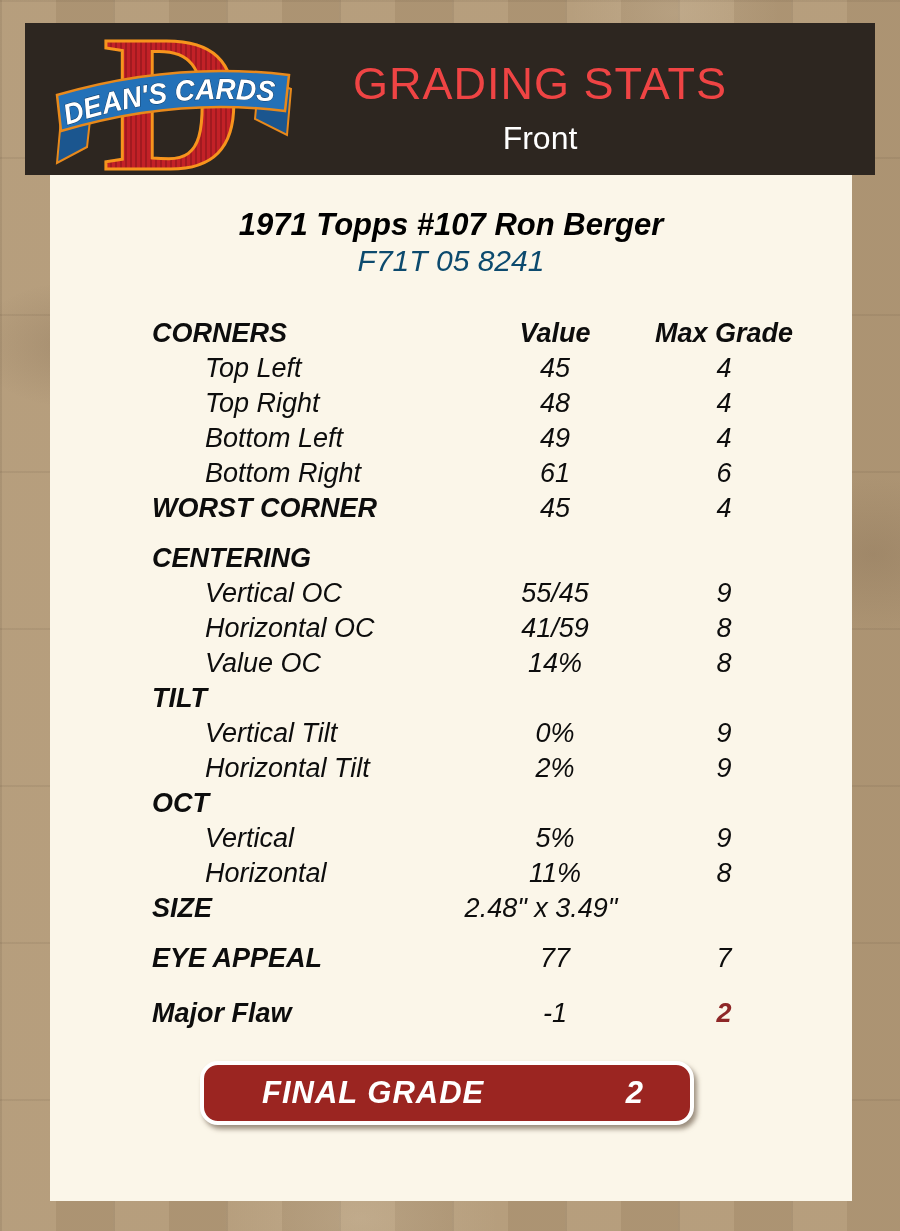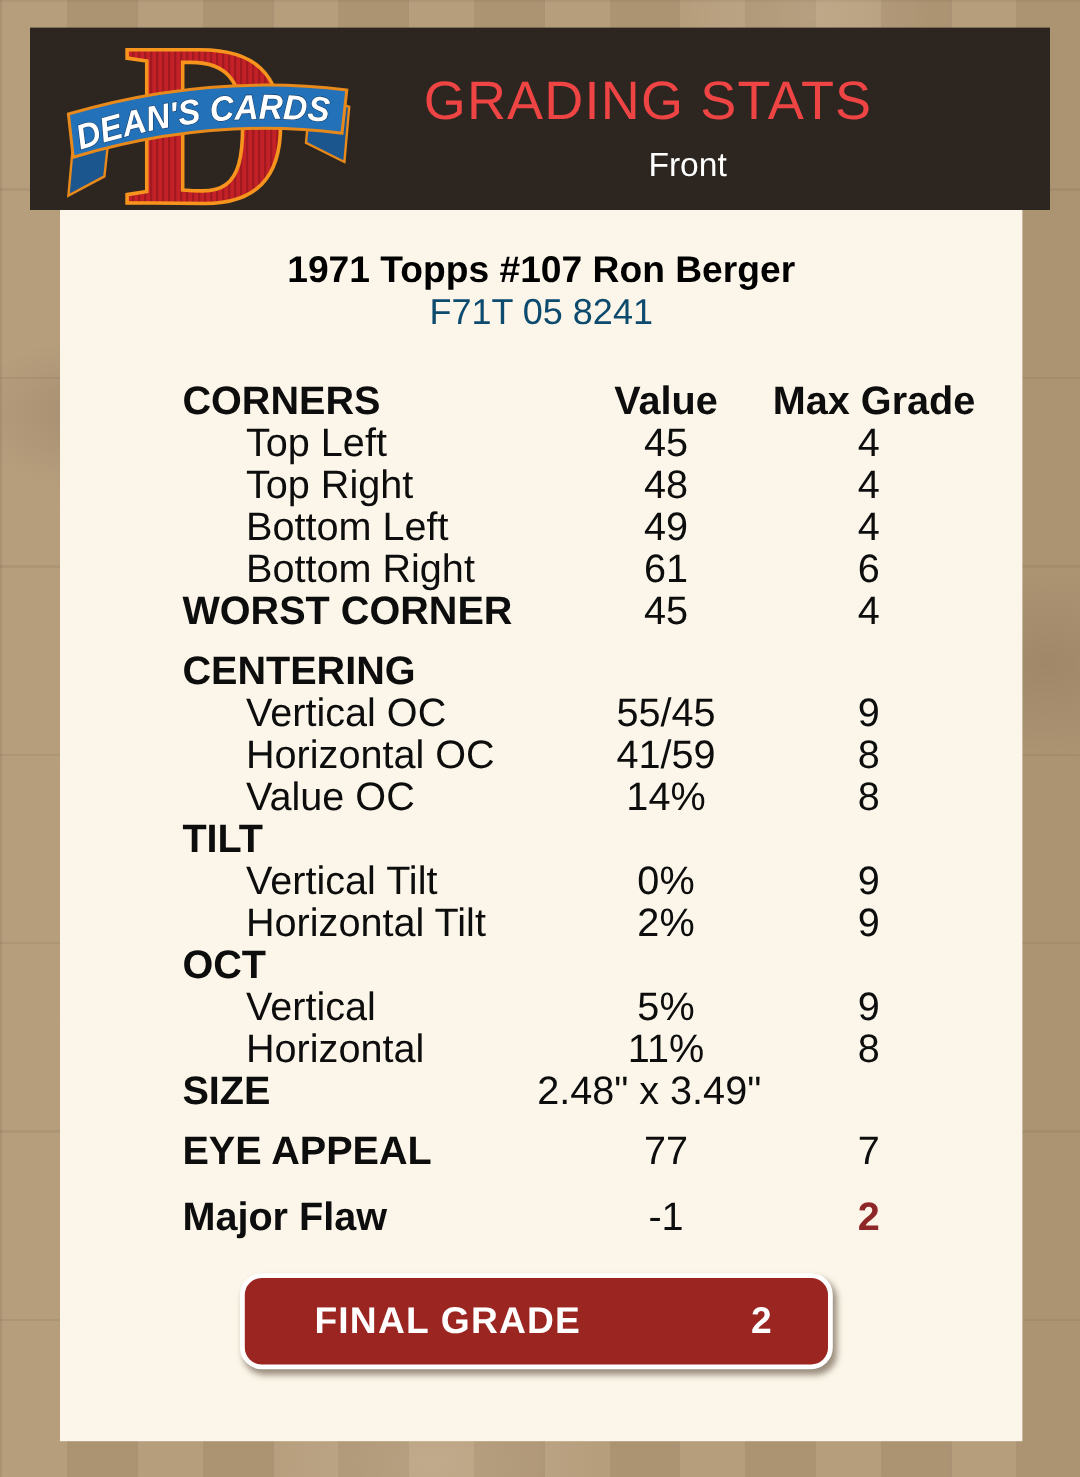--- a/index.html
+++ b/index.html
@@ -21,42 +21,43 @@
     background:var(--header-bg,#2d2620);
   }
   .logo{position:absolute;left:30px;top:8px;width:240px;height:140px;}
   .logo svg{overflow:visible;}
   .header-title{
     position:absolute;left:515px;top:34px;transform:translateX(-50%);
     color:#ef4444;font-size:45px;line-height:54px;white-space:nowrap;letter-spacing:1px;
   }
   .header-sub{
     position:absolute;left:515px;top:96px;transform:translateX(-50%);
-    color:#fff;font-size:28px;line-height:38px;white-space:nowrap;margin-left:33px;
+    color:#fff;font-size:32px;line-height:38px;white-space:nowrap;
   }
   .panel{
     position:absolute;left:50px;top:175px;width:802px;height:1026px;
     background:var(--panel-bg,#fbf6e9);
+    font-style:italic;
   }
   .card-title{margin:32px 0 0 0;text-align:center;font-size:31px;font-weight:bold;color:#000;line-height:36px;}
   .card-code{margin:1px 0 0 0;text-align:center;font-size:30px;color:#0c4a6e;line-height:34px;}
   .grades{position:absolute;left:0;top:143px;width:802px;}
-  .row{display:flex;height:35px;align-items:flex-end;font-size:33px;color:#0d0d0d;white-space:nowrap;}
+  .row{display:flex;height:35px;align-items:flex-start;font-size:27px;color:#0d0d0d;white-space:nowrap;}
   .row.gap15{margin-top:15px;}
   .row.gap20{margin-top:20px;}
   .c-label{margin-left:102px;width:278px;}
   .item .c-label{padding-left:53px;width:225px;}
   .c-value{width:250px;text-align:center;}
   .c-max{width:160px;margin-left:-36px;text-align:center;}
   .colheader .c-label,.colheader .c-value,.colheader .c-max{font-weight:bold;}
   .section .c-label,.flaw .c-label{font-weight:bold;}
   .flaw .c-max{color:var(--flaw-red,#8e2727);font-weight:bold;}
   .size-row .c-value{transform:translateX(-14px);}
   .final-grade{
-    position:absolute;left:150px;top:886px;width:494px;height:80px;box-sizing:border-box;
+    position:absolute;left:150px;top:886px;width:494px;height:64px;box-sizing:border-box;
     background:var(--accent-red,#9b2521);
     border:4px solid #fff;border-radius:18px;
     box-shadow:3px 4px 5px rgba(90,72,55,0.6);
     display:flex;align-items:center;justify-content:space-between;
     padding:0 46px 0 58px;color:#fff;font-size:31px;font-weight:bold;
     letter-spacing:1px;cursor:pointer;
   }
 </style>
 </head>
 <body>

